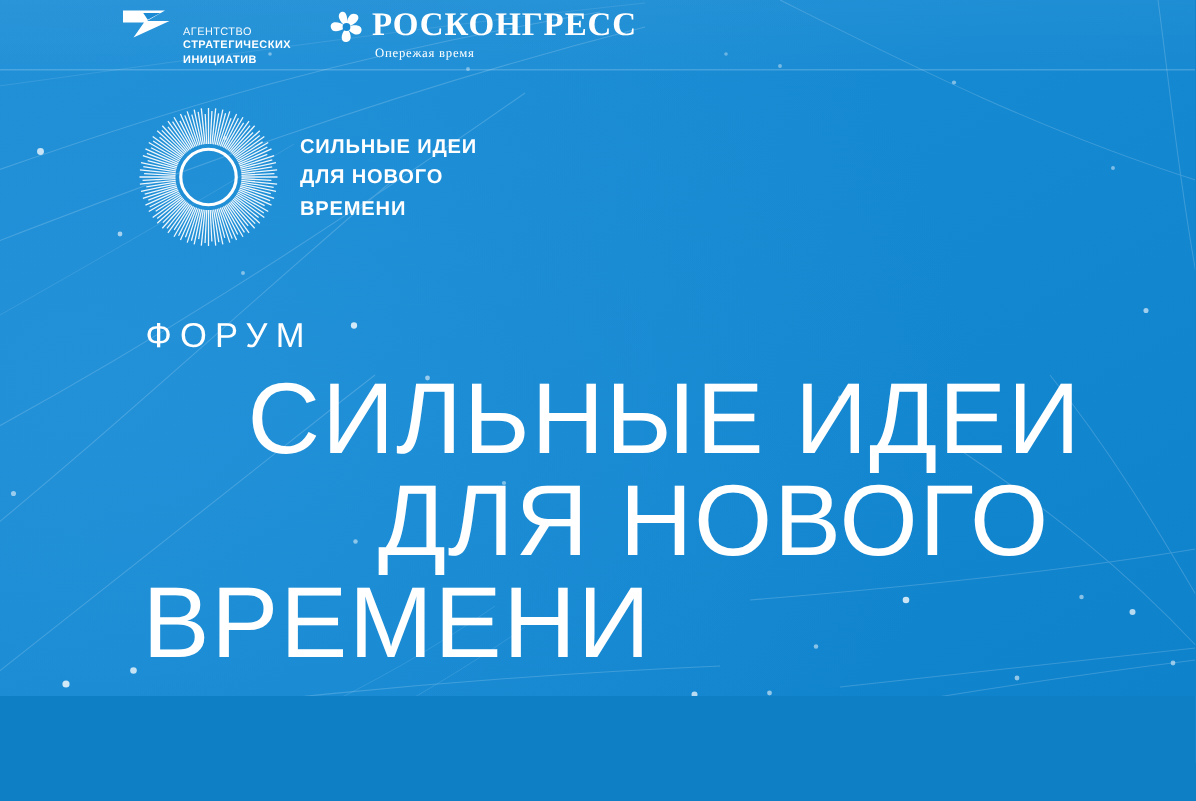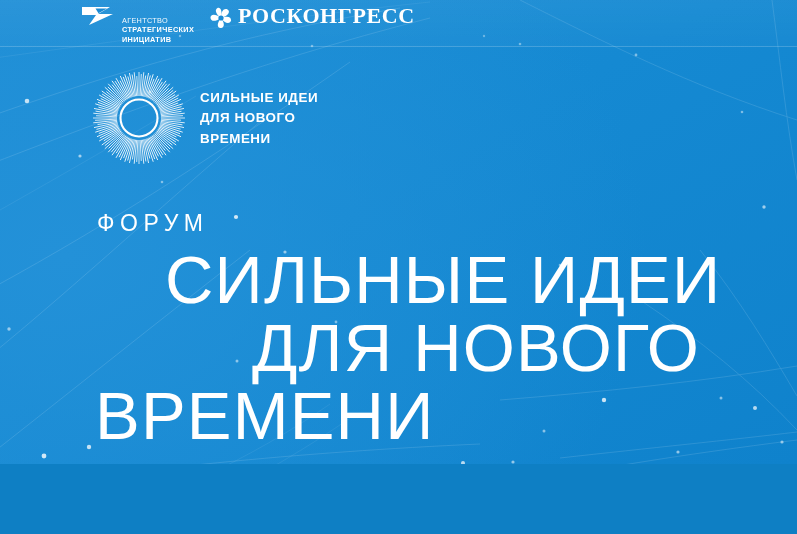--- a/index.html
+++ b/index.html
@@ -55,21 +55,21 @@
     font-weight: bold;
     line-height: 9.4px;
     letter-spacing: 0.35px;
     margin-top: 13px;
     white-space: nowrap;
   }
   .asi-text .ln1 { font-weight: normal; letter-spacing: 0.3px; opacity: 0.95; }
 
   .logo-rk {
     position: absolute;
-    left: 209px; top: 5px;
+    left: 219px; top: 5px;
     display: flex;
     align-items: flex-start;
     gap: 5px;
   }
   .rk-mark { width: 24px; height: 24px; margin-top: 1px; }
   .rk-wrap { display: flex; flex-direction: column; }
   .rk-name {
     color: #ffffff;
     font-family: "Liberation Serif", serif;
     font-size: 22px;
@@ -240,20 +240,21 @@
         <path d="M12 12 C 12 5, 15 2, 18.5 3.5 C 21.5 5, 20 10, 12 12 Z"></path>
         <path d="M12 12 C 18.5 9.5, 22.5 11, 22 14.5 C 21.5 18, 16 18.5, 12 12 Z"></path>
         <path d="M12 12 C 16 17.5, 15.5 21.5, 12 22 C 8.5 22.5, 7 18, 12 12 Z"></path>
         <path d="M12 12 C 6 16, 2 15.5, 1.5 12 C 1 8.5, 6 7, 12 12 Z"></path>
         <path d="M12 12 C 6.5 8, 5.5 3.5, 8.5 2 C 11.5 0.8, 13.5 5, 12 12 Z"></path>
       </g>
       <circle cx="12" cy="12" r="2.6" fill="#1a8ad4"></circle>
     </svg>
     <div class="rk-wrap">
       <div class="rk-name">РОСКОНГРЕСС</div>
+      <div class="rk-tag">Опережая время</div>
     </div>
   </div>
 
   <div class="brand-lockup">
     <svg class="burst" viewBox="0 0 102 96" xmlns="http://www.w3.org/2000/svg">
       <g id="rays" stroke="#ffffff" stroke-width="0.85" opacity="0.92">
         <g transform="translate(51,48)">
           <line x1="0" y1="-22" x2="0" y2="-46" transform="rotate(0)"></line>
           <line x1="0" y1="-22" x2="0" y2="-44" transform="rotate(3)"></line>
           <line x1="0" y1="-22" x2="0" y2="-46" transform="rotate(6)"></line>

